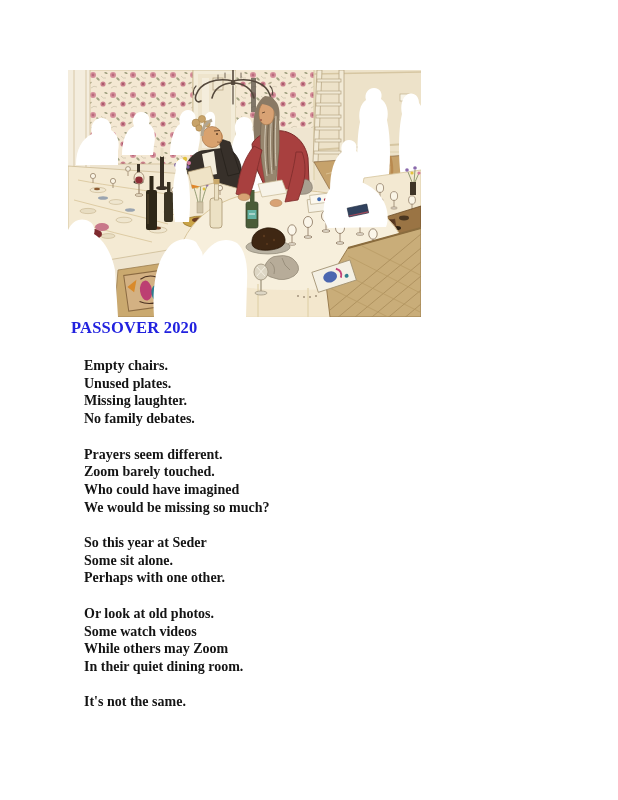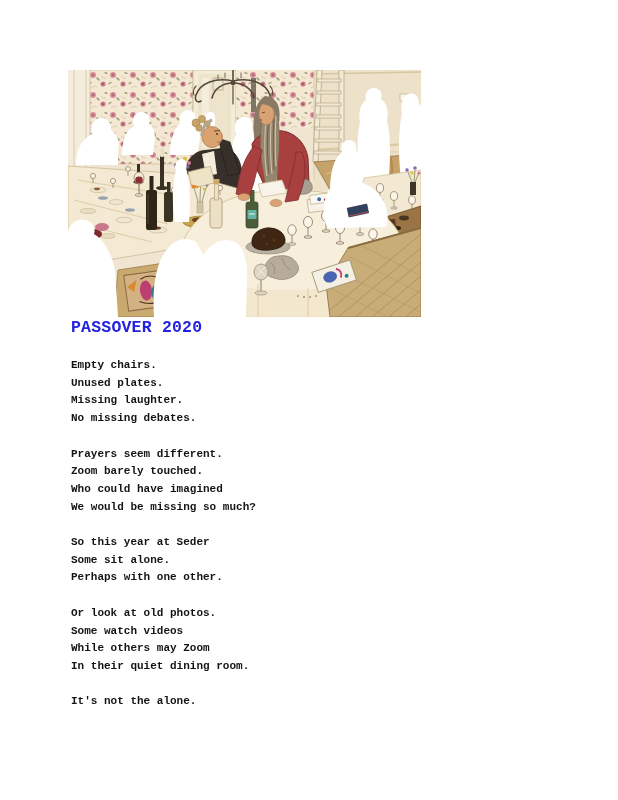--- a/index.html
+++ b/index.html
@@ -1,24 +1,24 @@
 <!DOCTYPE html>
 <html style="--title-color: #2222DF; --text-color: #141414;"><head>
 <meta charset="utf-8">
 <style>
   html,body{margin:0;padding:0;background:#ffffff;}
   .page{position:relative;width:596px;height:800px;background:#ffffff;overflow:hidden;
-        font-family:Liberation Mono, monospace;}
+        font-family:Liberation Serif, serif;}
   .photo{position:absolute;left:68px;top:70px;width:353px;height:247px;margin:0;}
   .photo svg{display:block;width:100%;height:100%;}
   .title{position:absolute;left:71px;top:317px;margin:0;
          font-size:16.5px;font-weight:bold;letter-spacing:.2px;
          color:var(--title-color,#2222DF);line-height:22px;}
-  .poem-body{position:absolute;left:71px;top:357px;color:var(--text-color,#141414);
-             font-size:11px;font-weight:bold;line-height:17.7px;}
+  .poem-body{position:absolute;left:84px;top:357px;color:var(--text-color,#141414);
+             font-size:14px;font-weight:bold;line-height:17.7px;}
   .stanza{margin:0 0 17.7px 0;}
   .line{white-space:pre;}
 </style>
 </head>
 <body>
 
 <div class="page">
 
   <figure class="photo" role="img" aria-label="Stylized photo of a Passover seder dining room; many guests are cut out and appear only as white silhouettes around set tables, while a woman in a red cardigan stands at the table and a seated man looks on">
     <svg viewBox="0 0 353 247" xmlns="http://www.w3.org/2000/svg">
@@ -393,37 +393,37 @@
     </svg>
   </figure>
 
   <h1 class="title">PASSOVER 2020</h1>
 
   <div class="poem-body">
     <div class="stanza">
       <div class="line">Empty chairs.</div>
       <div class="line">Unused plates.</div>
       <div class="line">Missing laughter.</div>
-      <div class="line">No missing debates.</div>
+      <div class="line">No family debates.</div>
     </div>
     <div class="stanza">
       <div class="line">Prayers seem different.</div>
       <div class="line">Zoom barely touched.</div>
       <div class="line">Who could have imagined</div>
       <div class="line">We would be missing so much?</div>
     </div>
     <div class="stanza">
       <div class="line">So this year at Seder</div>
       <div class="line">Some sit alone.</div>
       <div class="line">Perhaps with one other.</div>
     </div>
     <div class="stanza">
       <div class="line">Or look at old photos.</div>
       <div class="line">Some watch videos</div>
       <div class="line">While others may Zoom</div>
       <div class="line">In their quiet dining room.</div>
     </div>
     <div class="stanza">
-      <div class="line">It's not the alone.</div>
+      <div class="line">It's not the same.</div>
     </div>
   </div>
 
 </div>
 
 </body></html>

